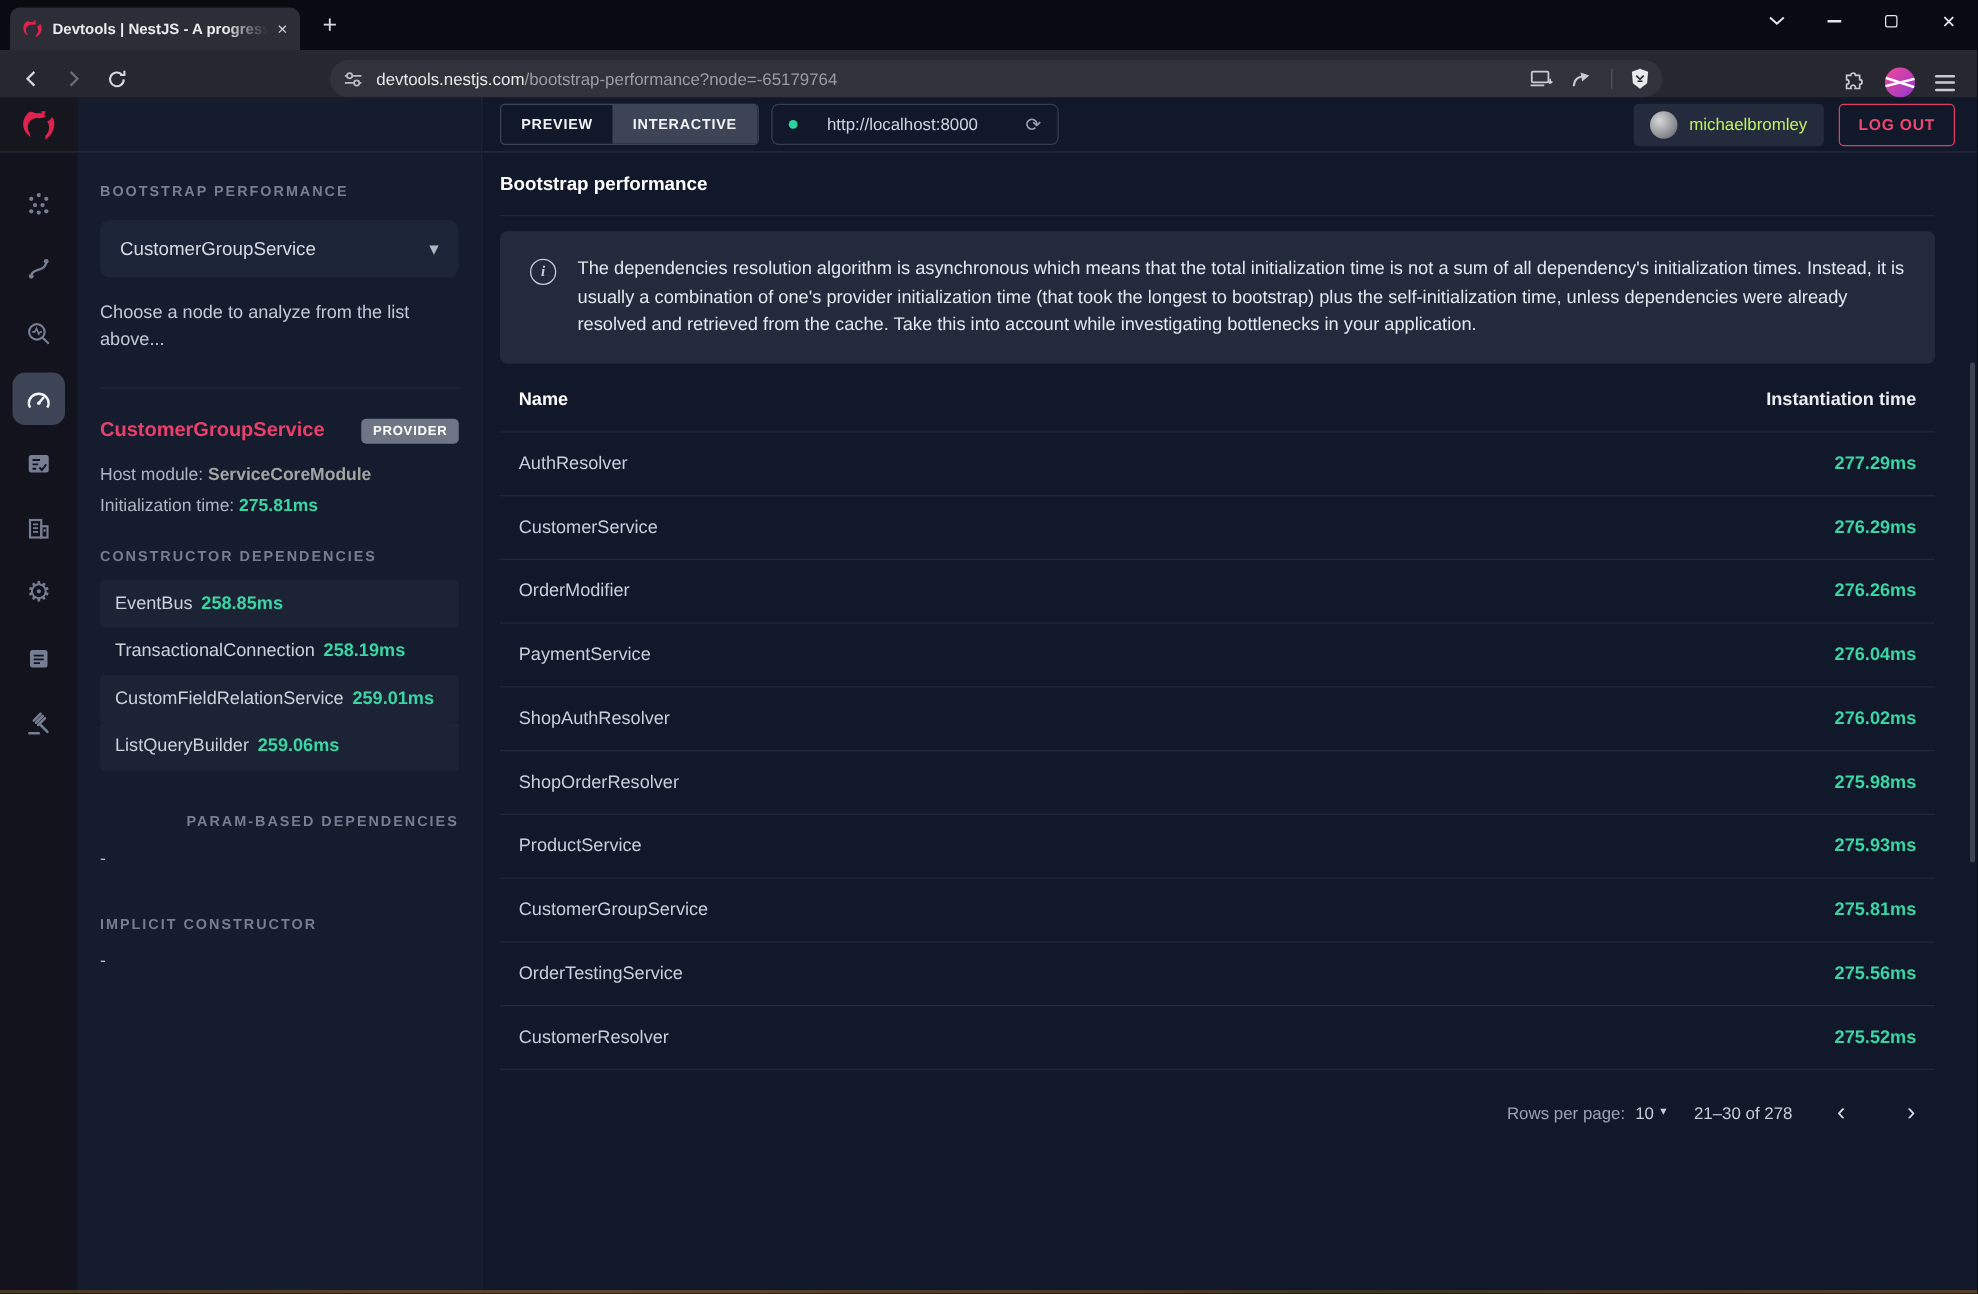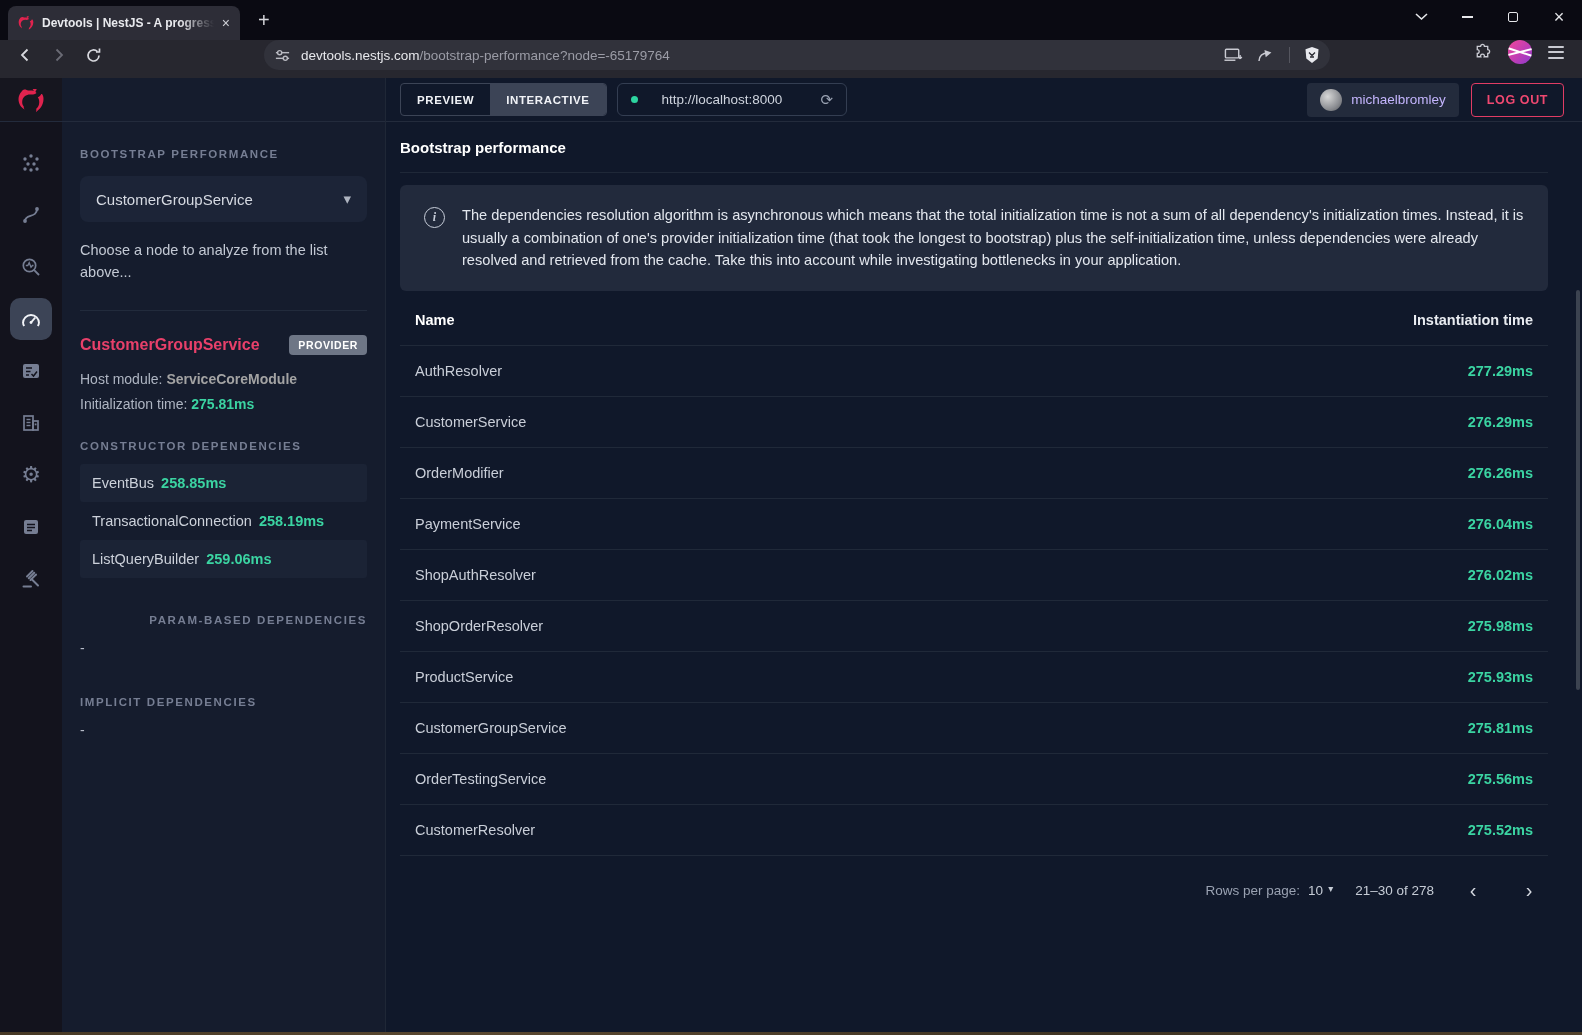--- a/index.html
+++ b/index.html
@@ -17,21 +17,21 @@
   .tab-title { flex:1; font-size:12px; color:#e9eaee; font-weight:bold; white-space:nowrap; overflow:hidden;
     -webkit-mask-image:linear-gradient(90deg,#000 80%,transparent); mask-image:linear-gradient(90deg,#000 80%,transparent); }
   .tab-close { color:#cfd0d6; font-size:14px; line-height:1; cursor:default; }
   .newtab { color:#d6d7dc; font-size:20px; margin-left:18px; margin-bottom:8px; }
   .wincontrols { position:absolute; right:0; top:0; height:34px; display:flex; align-items:center; }
   .winbtn { width:46px; height:34px; display:flex; align-items:center; justify-content:center; color:#e6e7ea; font-size:14px; }
   .winbtn svg { display:block; }
   .minbar { width:11px; height:1.5px; background:#e6e7ea; }
   .maxbox { width:10px; height:10px; border:1.5px solid #e6e7ea; border-radius:2px; }
 
-  .toolbar { height:38px; background:#27272f; display:flex; align-items:flex-start; padding:0 10px; gap:4px; }
+  .toolbar { height:38px; background:#27272f; display:flex; align-items:flex-end; padding:0 10px; gap:4px; }
   .navbtn { width:30px; height:30px; display:flex; align-items:center; justify-content:center; border-radius:50%; }
   .omnibox {
     margin-left:152px; width:1066px; height:30px; background:#31323b; border-radius:15px;
     display:flex; align-items:center; padding:0 10px; gap:10px;
   }
   .url { flex:1; font-size:13.5px; white-space:nowrap; overflow:hidden; }
   .url .host { color:#e7e8ec; }
   .url .path { color:#9b9ca6; }
   .obx-icons { display:flex; align-items:center; gap:14px; }
   .obx-divider { width:1px; height:16px; background:#55565f; }
@@ -94,21 +94,21 @@
   .target-box {
     margin-left:10px; height:33px; border:1px solid #343e52; border-radius:6px;
     display:flex; align-items:center; gap:24px; padding:0 13px; min-width:206px;
   }
   .green-dot { width:7px; height:7px; border-radius:50%; background:#2dd4a0; }
   .target-url { font-size:13.5px; color:#cfd4de; }
   .target-box .reload { margin-left:14px; color:#9aa2b2; font-size:15px; font-family:"DejaVu Sans",sans-serif; }
   .header-right { margin-left:auto; display:flex; align-items:center; gap:12px; }
   .user-chip { height:34px; background:#232b3c; border-radius:4px; display:flex; align-items:center; gap:9px; padding:0 13px; }
   .user-avatar { width:22px; height:22px; border-radius:50%; background:radial-gradient(circle at 35% 35%, #d8d8d8, #8d8f94 60%, #55575c); }
-  .user-name { font-size:13.5px; color:#c4b5fd; }
+  .user-name { font-size:13.5px; color:#bef264; }
   .logout-btn { height:34px; border:1px solid #e13c64; border-radius:4px; padding:0 15px; display:flex; align-items:center;
     color:#ef4870; font-size:12.5px; font-weight:bold; letter-spacing:.6px; background:transparent; }
 
   .main-content { padding:0 34px 0 14px; }
   .page-title { font-size:15px; font-weight:bold; color:#fff; padding:17px 0 16px 0; border-bottom:1px solid #1f2838; }
   .infobox { margin-top:12px; background:#222a3c; border-radius:6px; padding:19px 24px; display:flex; gap:17px; align-items:flex-start; }
   .info-icon { width:21px; height:21px; border:1.6px solid #c9cfdb; border-radius:50%; color:#c9cfdb;
     display:flex; align-items:center; justify-content:center; font-size:12px; font-weight:bold; flex-shrink:0; margin-top:3px;
     font-family:"Liberation Serif", serif; font-style:italic; }
   .info-text { font-size:14.6px; line-height:1.55; color:#e3e7ee; }
@@ -337,29 +337,33 @@
         <div class="dep-list">
           <div class="dep-row alt">
               <span>EventBus</span>
               <span class="teal">258.85ms</span>
             </div>
           <div class="dep-row">
               <span>TransactionalConnection</span>
               <span class="teal">258.19ms</span>
             </div>
           <div class="dep-row alt">
+              <span>CustomFieldRelationService</span>
+              <span class="teal">259.01ms</span>
+            </div>
+          <div class="dep-row alt">
               <span>ListQueryBuilder</span>
               <span class="teal">259.06ms</span>
             </div>
         </div>
 
         <div class="eyebrow" style="margin-top:36px;text-align:right;">PARAM-BASED DEPENDENCIES</div>
         <div class="dash">-</div>
 
-        <div class="eyebrow" style="margin-top:40px;">IMPLICIT DEPENDENCIES</div>
+        <div class="eyebrow" style="margin-top:40px;">IMPLICIT CONSTRUCTOR</div>
         <div class="dash">-</div>
       </div>
     </div>
 
     <div class="main">
       <div class="main-header">
         <div class="segmented">
           <div class="seg-btn">PREVIEW</div>
           <div class="seg-btn active">INTERACTIVE</div>
         </div>

